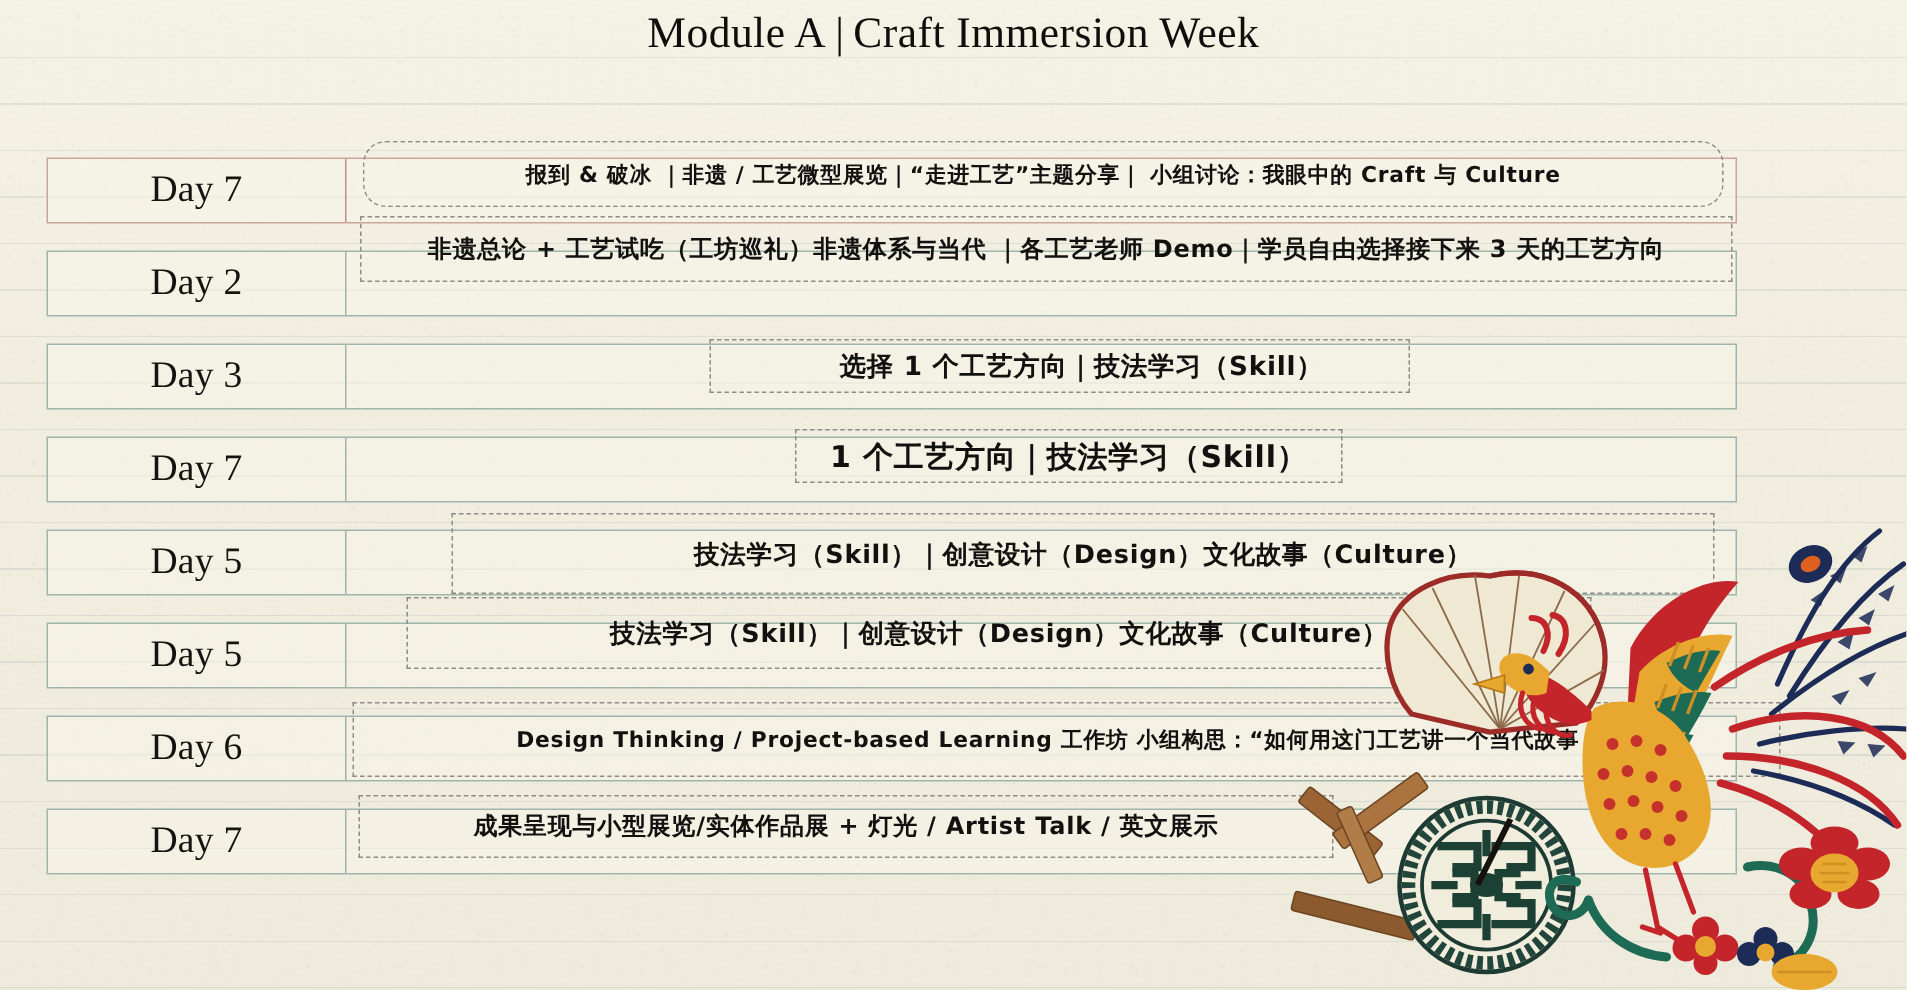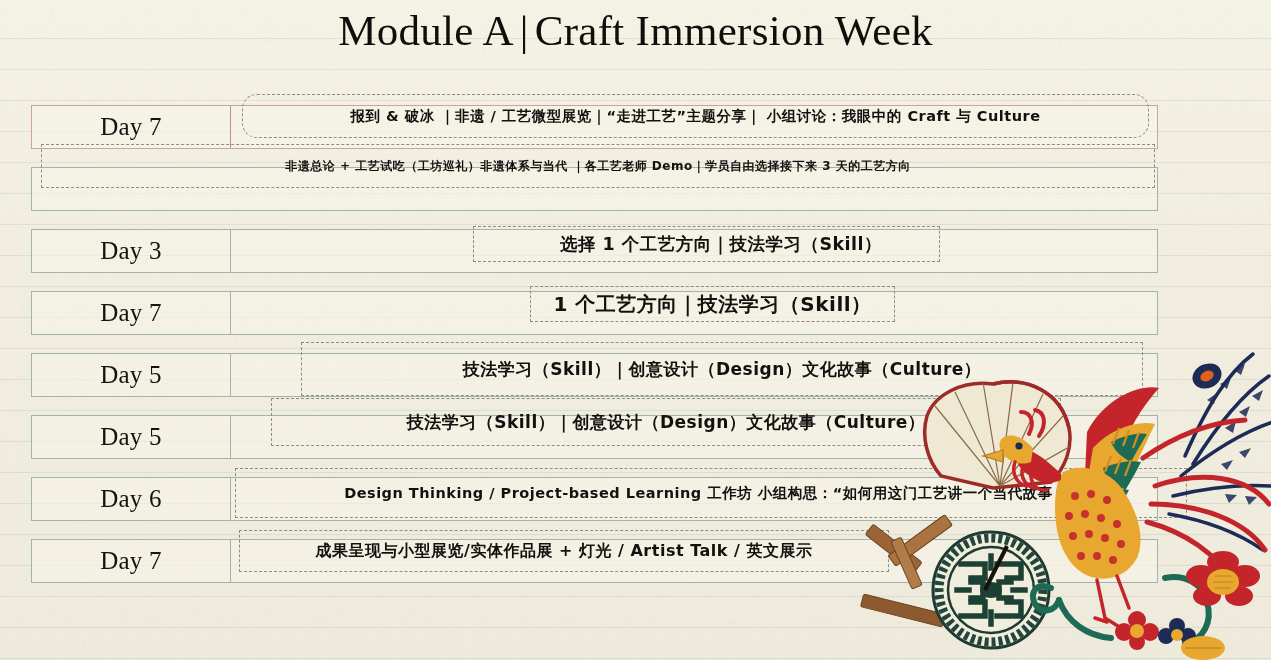--- a/index.html
+++ b/index.html
@@ -51,21 +51,21 @@
     background-position: 0 8px;
   }
 
   
   #title {
     position: absolute;
     left: 0; right: 0;
     top: 6px;
     text-align: center;
     font-family: "Liberation Serif", "DejaVu Serif", serif;
-    font-size: 43px;
+    font-size: 29px;
     letter-spacing: .3px;
     color: #100e0c;
     white-space: nowrap;
   }
   #title .bar {
     font-weight: 300;
     padding: 0 6px;
   }
 
   
@@ -146,22 +146,23 @@
   </div>
 
   <div id="table">
       <div class="row accent">
         <div class="daycell">Day 7</div>
         <div class="content">
           <div class="textbox" style="left: 11px; right: 8px; top: -12px; height: 44px; font-size: 14.5px; border-radius: 15px;">报到 &amp; 破冰 ｜非遗 / 工艺微型展览｜“走进工艺”主题分享｜ 小组讨论：我眼中的 Craft 与 Culture</div>
         </div>
       </div>
       <div class="row">
-        <div class="content">
-          <div class="textbox" style="left: 9px; right: 2px; top: -24px; height: 44px; font-size: 12px;">非遗总论 + 工艺试吃（工坊巡礼）非遗体系与当代 ｜各工艺老师 Demo｜学员自由选择接下来 3 天的工艺方向</div>
+        <div class="daycell">Day 2</div>
+        <div class="content">
+          <div class="textbox" style="left: 9px; right: 2px; top: -24px; height: 44px; font-size: 16px;">非遗总论 + 工艺试吃（工坊巡礼）非遗体系与当代 ｜各工艺老师 Demo｜学员自由选择接下来 3 天的工艺方向</div>
         </div>
       </div>
       <div class="row">
         <div class="daycell">Day 3</div>
         <div class="content">
           <div class="textbox" style="left: 242px; right: 217px; top: -4px; height: 36px; font-size: 17.5px; padding-left: 29px;">选择 1 个工艺方向｜技法学习（Skill）</div>
         </div>
       </div>
       <div class="row">
         <div class="daycell">Day 7</div>

